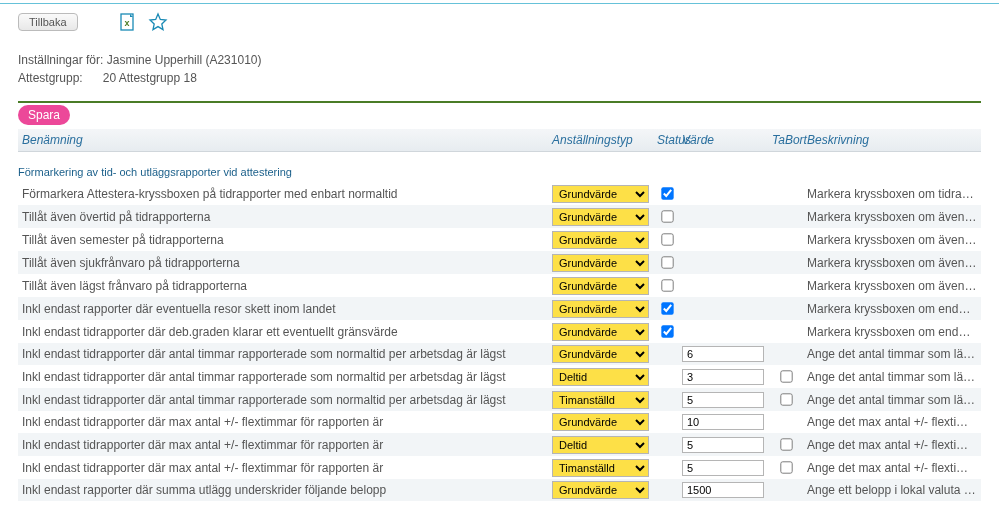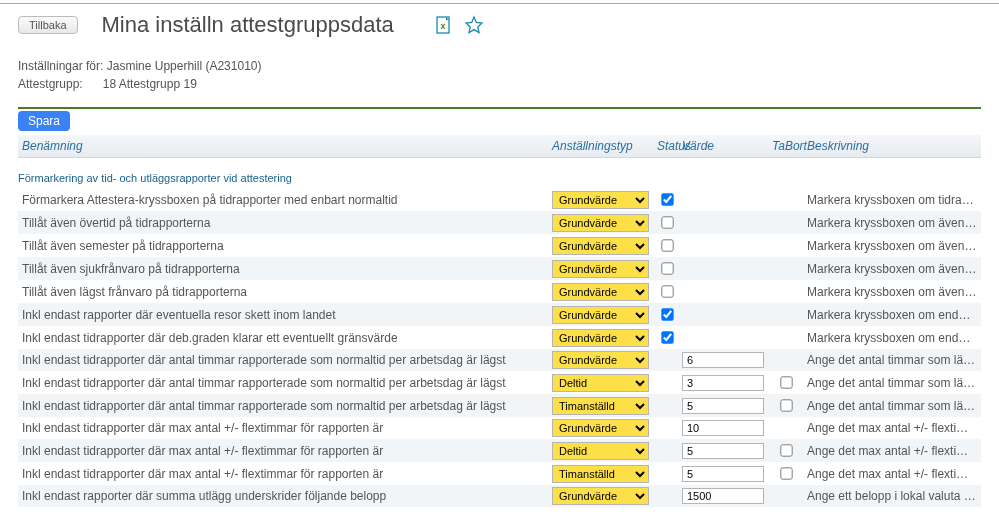--- a/index.html
+++ b/index.html
@@ -51,26 +51,26 @@
     color:#555;
     font-size:12px;
     position:relative;
     top:2px;
     background:#fff;
   }
   .tab-line { height:2px; background:#4a7c26; }
 
   .save-row { margin-top:2px; }
   .save-btn {
-    background:#3b82f6;
+    background:#ec4899;
     color:#fff;
     border:none;
     padding:3px 10px;
     font-size:12px;
-    border-radius:4px;
+    border-radius:10px;
     cursor:pointer;
   }
 
   table.hdr {
     width:100%;
     border-collapse:collapse;
     margin-top:4px;
     table-layout:fixed;
     font-style:italic;
   }
@@ -129,21 +129,20 @@
     transform:scale(0.95);
   }
 </style>
 </head>
 <body>
 
 <div class="topbar"></div>
 
 <div class="header-row">
   <button class="back-btn">Tillbaka</button>
-  <span class="page-title">Mina inställn attestgruppsdata</span>
   <div class="hdr-icons">
     <span class="icn">
       <svg width="18" height="18" viewBox="0 0 18 18">
           <rect x="2" y="1" width="12" height="16" fill="none" stroke="#1a8ab5" stroke-width="1.3"></rect>
           <path d="M11 1 L14 4 L11 4 Z" fill="#1a8ab5"></path>
           <text x="8" y="13" font-size="9" text-anchor="middle" fill="#4a7c26" font-weight="bold">x</text>
         </svg>
     </span>
     <span class="icn">
       <svg width="20" height="20" viewBox="0 0 20 20">
@@ -151,21 +150,21 @@
         </svg>
     </span>
   </div>
 </div>
 
 <div class="meta">
   <span>Inställningar för:</span>
   <span>Jasmine Upperhill (A231010)</span><br>
   <span>Attestgrupp:</span>
   &nbsp;&nbsp;&nbsp;&nbsp;
-  <span>18 Attestgrupp 19</span>
+  <span>20 Attestgrupp 18</span>
 </div>
 
 <div class="tab-wrap">
   <div class="tab-line"></div>
 </div>
 
 <div class="save-row">
   <button class="save-btn">Spara</button>
 </div>
 

